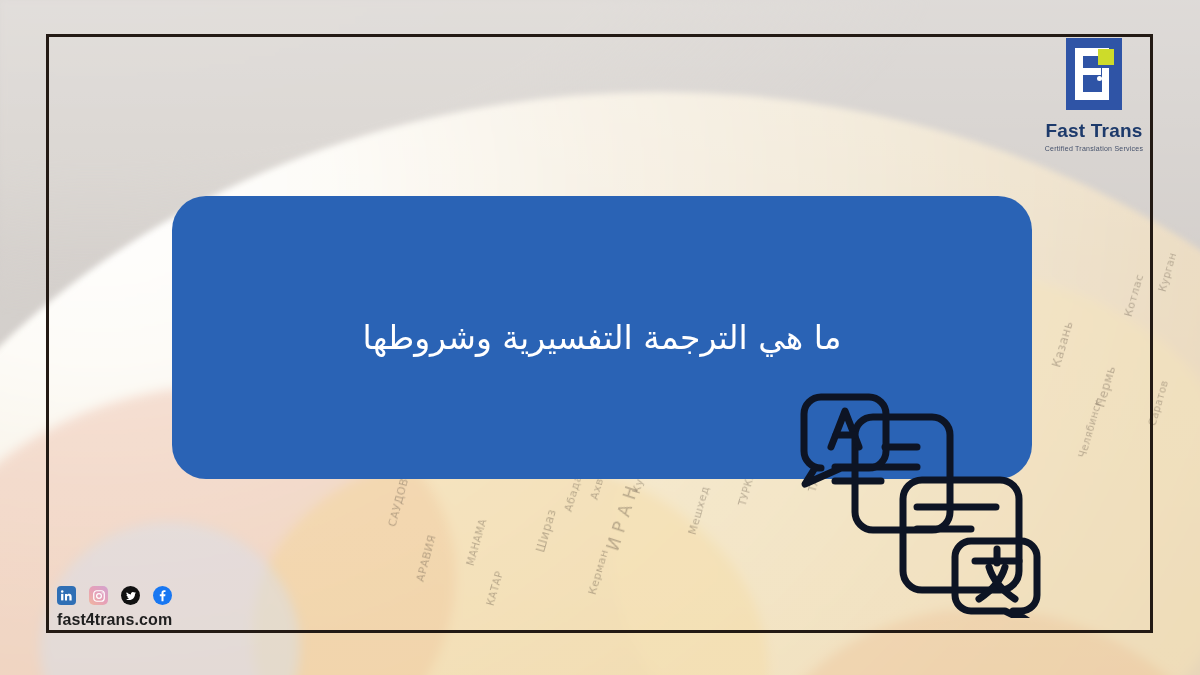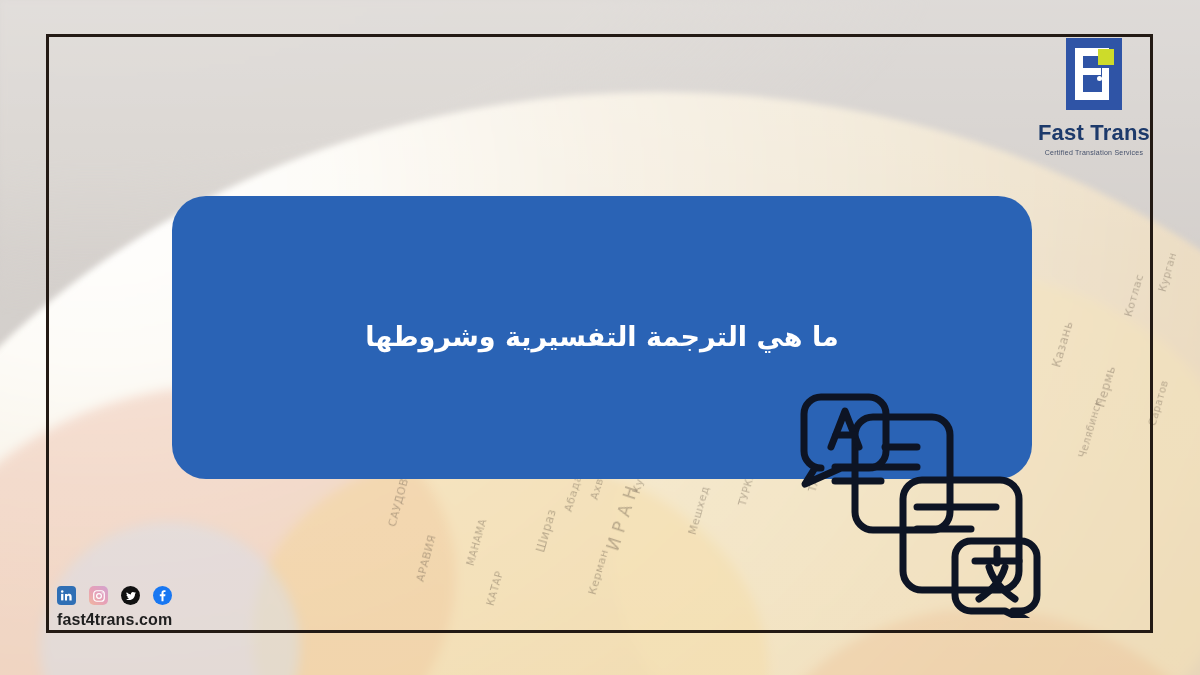--- a/index.html
+++ b/index.html
@@ -120,42 +120,42 @@
   #logo-mark .dot{
     position:absolute; left:31px; top:38px;
     width:5px; height:5px; border-radius:50%; background:#ffffff;
   }
   #logo-mark .accent{
     position:absolute; left:32px; top:11px;
     width:16px; height:16px; background:#cddb2a;
   }
   #logo-name{
     margin-top:10px;
-    font-size:22px; font-weight:bold; color:#1d3a6b;
+    font-size:19px; font-weight:bold; color:#1d3a6b;
     letter-spacing:.2px; white-space:nowrap;
   }
   #logo-tagline{
     margin-top:3px;
     font-size:7px; color:#44506b; letter-spacing:.25px; white-space:nowrap;
   }
 
   
   #headline-card{
     position:absolute;
     left:172px; top:196px;
     width:860px; height:283px;
     background:#2a63b5;
     border-radius:34px;
     display:flex; align-items:center; justify-content:center;
   }
   #headline-text{
     color:#ffffff;
     font-family:"DejaVu Sans", sans-serif;
-    font-size:27px;
-    font-weight:bold;
+    font-size:33px;
+    font-weight:normal;
     direction:rtl;
     text-align:center;
     line-height:1.5;
     padding:0 40px;
   }
 
   
   #translate-illustration{
     position:absolute;
     left:793px; top:381px;

